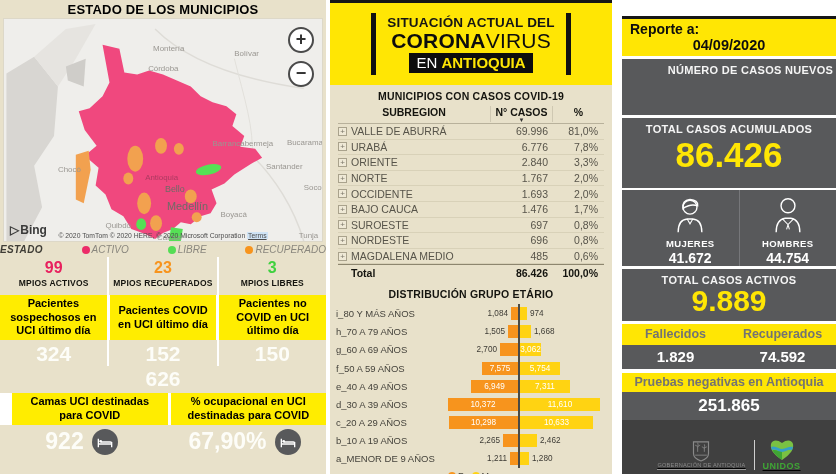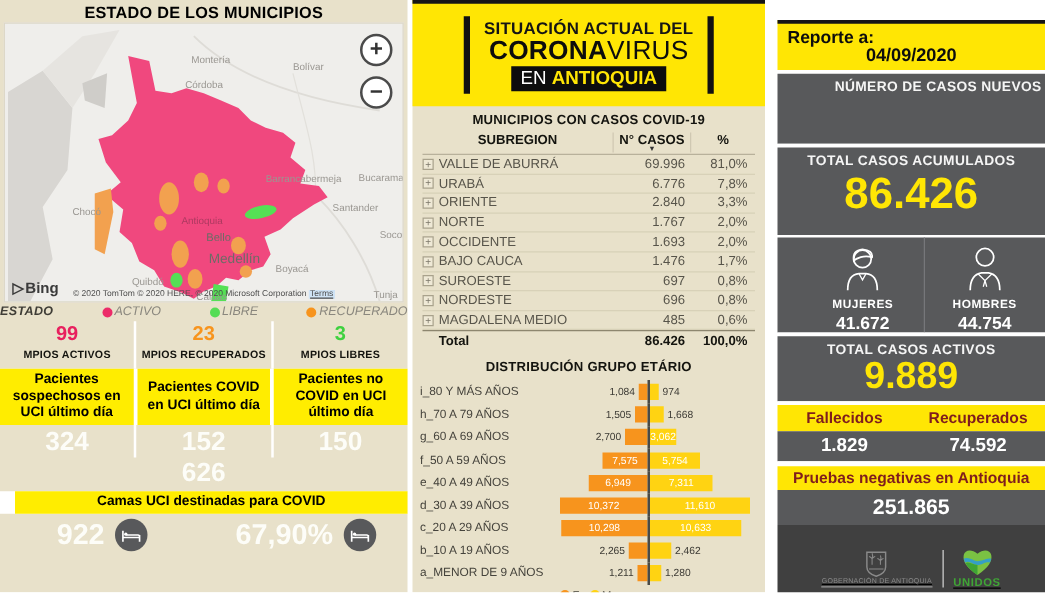--- a/index.html
+++ b/index.html
@@ -30,21 +30,21 @@
   .stat:last-child{border-right:none;}
   .stat-val{font-size:16px;font-weight:bold;line-height:20px;padding-top:1px;}
   .stat-lbl{font-size:8.5px;font-weight:bold;color:#14140f;letter-spacing:.2px;}
   .cards3{height:45px;display:flex;gap:3px;background:#fff;}
   .ycard{flex:1;background:#FFED00;display:flex;align-items:center;justify-content:center;text-align:center;font-size:11px;font-weight:bold;color:#000;line-height:1.25;padding:1px 6px;}
   .vals3{height:26px;display:flex;}
   .bigval{flex:1;text-align:center;font-size:21px;font-weight:bold;color:#FDFDF8;line-height:27px;border-right:2px solid #fff;}
   .vals3 .bigval:last-child{border-right:none;}
   .banner{height:16px;background:#FFED00;text-align:center;font-size:11.5px;font-weight:bold;color:#000;line-height:16px;}
   .midval{height:27px;text-align:center;font-size:21px;font-weight:bold;color:#FDFDF8;line-height:26px;}
-  .cards2{height:18px;display:flex;gap:3px;background:#fff;padding-left:12px;}
+  .cards2{height:32px;display:flex;gap:3px;background:#fff;padding-left:12px;}
   .vals2{height:33px;display:flex;}
   .v2{flex:1;display:flex;align-items:center;justify-content:center;gap:8px;font-size:23px;font-weight:bold;color:#FDFDF8;}
   .bed-ic{width:26px;height:26px;border-radius:50%;background:#58595B;display:flex;align-items:center;justify-content:center;}
 
   
   .panel-mid{position:absolute;left:330px;top:0;width:282px;height:474px;background:#E8E1CA;}
   .mid-head{height:85px;background:#FFE604;border-top:3px solid #161616;display:flex;align-items:center;justify-content:center;}
   .mid-head-inner{border-left:5px solid #111;border-right:5px solid #111;padding:2px 11px;text-align:center;}
   .mh1{font-size:13.5px;font-weight:bold;color:#151515;letter-spacing:.2px;}
   .mh2{font-size:21px;color:#0d0d0d;letter-spacing:.2px;line-height:22px;}
@@ -96,21 +96,21 @@
   .box-acc{height:70px;}
   .box-acc .dk-big{font-size:35px;line-height:40px;}
   .box-gender{height:76px;display:flex;padding-left:20px;}
   .g-col{flex:1;display:flex;flex-direction:column;align-items:center;justify-content:flex-start;padding-top:6px;}
   .g-col.first{border-right:1px solid #76777A;}
   .g-lbl{font-size:9.5px;font-weight:bold;letter-spacing:.4px;margin-top:3px;}
   .g-val{font-size:14px;font-weight:bold;margin-top:1px;}
   .box-active{height:52px;}
   .box-active .dk-big{font-size:30px;line-height:30px;}
   .strip-y{height:21px;background:#FFE604;display:flex;}
-  .strip-y div{flex:1;text-align:center;font-size:12.5px;font-weight:bold;color:#7f1d1d;line-height:21px;}
+  .strip-y div{flex:1;text-align:center;font-size:12.5px;font-weight:bold;color:#737373;line-height:21px;}
   .strip-dk{height:24px;background:#58595B;display:flex;}
   .strip-dk div{flex:1;text-align:center;font-size:15px;font-weight:bold;color:#fff;line-height:23px;}
   .strip-y.single{height:19px;}
   .strip-y.single div{font-size:12.5px;line-height:19px;}
   .strip-dk.single{height:28px;}
   .strip-dk.single div{font-size:17px;line-height:27px;}
   .rp-footer{flex:1;background:#404040;display:flex;align-items:center;justify-content:center;gap:8px;text-decoration:underline;}
   .gov-block{display:flex;flex-direction:column;align-items:center;}
   .gov-txt{font-size:5.6px;color:#8a8a8a;border-bottom:1px solid #9a9a9a;padding-bottom:1px;letter-spacing:.2px;}
   .foot-div{width:1px;height:30px;background:#cfcfcf;}
@@ -215,20 +215,21 @@
     <div class="vals3">
       <div class="bigval">324</div>
       <div class="bigval">152</div>
       <div class="bigval">150</div>
     </div>
 
     <div class="midval">626</div>
 
     <div class="cards2">
       <div class="ycard">Camas UCI destinadas para COVID</div>
+      <div class="ycard">% ocupacional en UCI destinadas para COVID</div>
     </div>
     <div class="vals2">
       <div class="v2">
         <span>922</span>
         <span class="bed-ic">
           <svg width="16" height="16" viewBox="0 0 24 24">
               <path d="M2 7 v13 M2 15 h20 M22 12 v8 M6 12 h14 a2 2 0 0 1 2 2 v1" stroke="#fff" stroke-width="2" fill="none"></path>
               <circle cx="5.5" cy="11" r="2" fill="#fff"></circle>
             </svg>
         </span>

